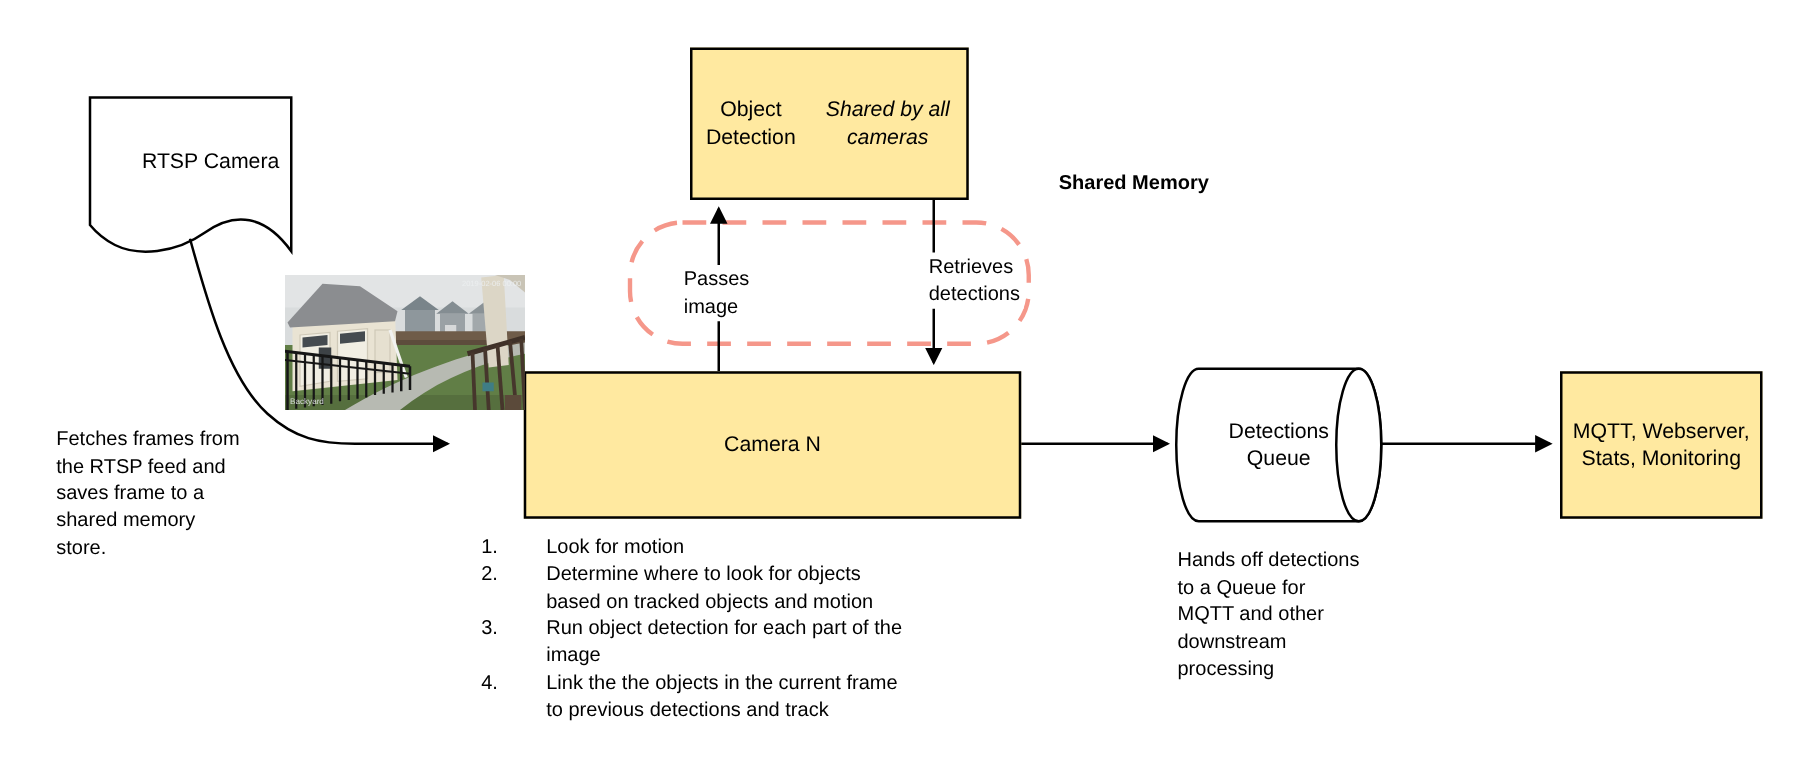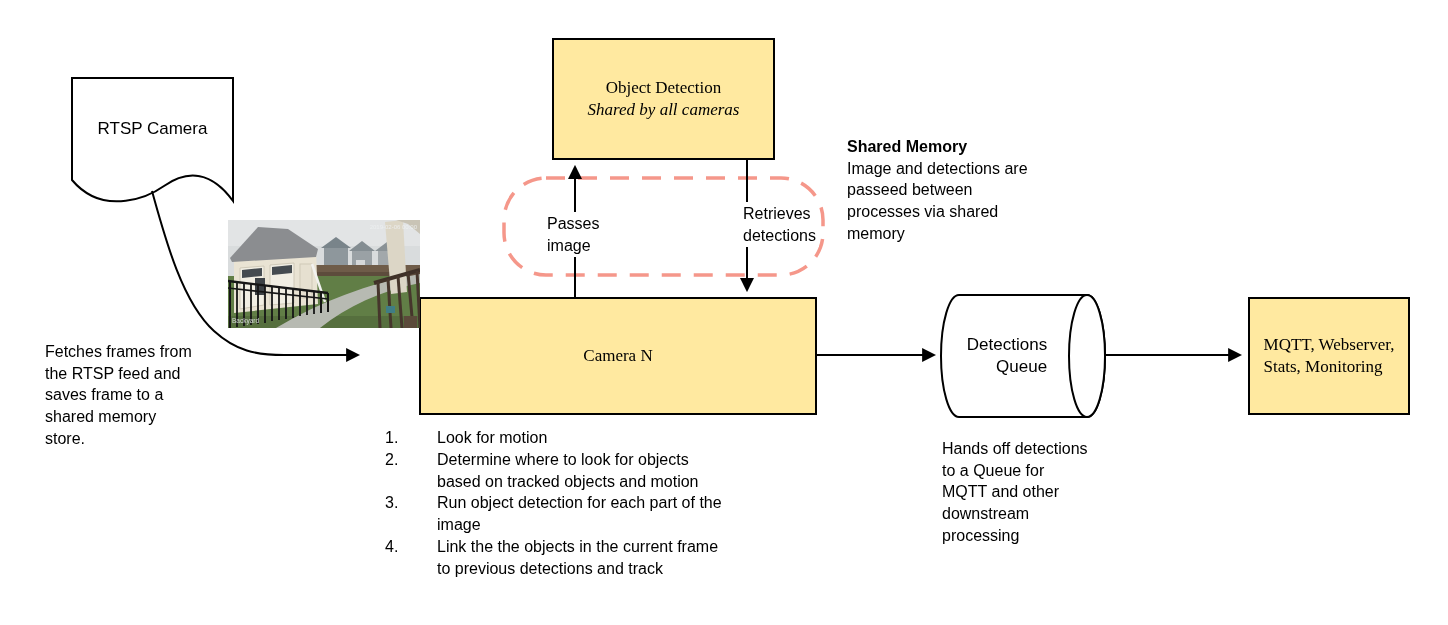--- a/index.html
+++ b/index.html
@@ -7,38 +7,38 @@
     width:1448px;height:625px;position:relative;overflow:hidden;
     background:var(--background,#fff);
     font-family:"Liberation Sans",sans-serif;color:#000;
   }
   .abs{position:absolute;}
   svg.layer{position:absolute;left:0;top:0;z-index:1;}
   .box{
     position:absolute;z-index:2;box-sizing:border-box;
     background:var(--box-fill,#ffe9a0);
     border:2px solid var(--box-border,#000);
-    display:flex;flex-direction:column;align-items:center;justify-content:center;
-    text-align:left;
-    font-family:Liberation Serif, serif;
+    display:flex;flex-direction:row;align-items:center;justify-content:center;
+    text-align:center;
   }
   .box-label{font-size:17px;line-height:22px;white-space:pre-line;}
   .box-sub{font-size:17px;line-height:22px;font-style:italic;}
   .note{
     position:absolute;z-index:3;font-size:16px;line-height:21.7px;
     white-space:pre-line;
   }
   .arrow-label{
     position:absolute;z-index:3;font-size:16px;line-height:21.5px;
     white-space:pre-line;background:var(--background,#fff);padding:1px 3px;
   }
   .shape-label{
     position:absolute;z-index:3;font-size:17px;line-height:21px;
-    display:flex;align-items:center;justify-content:center;text-align:right;
+    display:flex;align-items:center;justify-content:center;text-align:center;
     white-space:pre-line;
+    padding-left:16px;
   }
   .steps{position:absolute;z-index:3;left:385px;top:427px;width:372px;}
   .step{display:flex;font-size:16px;line-height:21.8px;}
   .step-num{width:52px;flex:none;}
   .step-text{white-space:pre-line;}
   .photo{position:absolute;z-index:4;left:228px;top:220px;width:192px;height:108px;}
 </style>
 </head>
 <body>
 
@@ -89,24 +89,20 @@
 Queue</div>
 
 <div class="note" style="left:45px;top:341px;width:185px;">Fetches frames from
 the RTSP feed and
 saves frame to a
 shared memory
 store.</div>
 
 <div class="abs" style="left:847px;top:136px;width:215px;z-index:3;">
   <div class="note" style="position:static;font-weight:bold;">Shared Memory</div>
-  <div class="note" style="position:static;">Image and detections are
-passeed between
-processes via shared
-memory</div>
 </div>
 
 <div class="arrow-label" style="left:544px;top:212px;">Passes
 image</div>
 
 <div class="arrow-label" style="left:708px;top:202px;margin-left:32px;">Retrieves
 detections</div>
 
 <div class="note" style="left:942px;top:438px;width:180px;">Hands off detections
 to a Queue for

